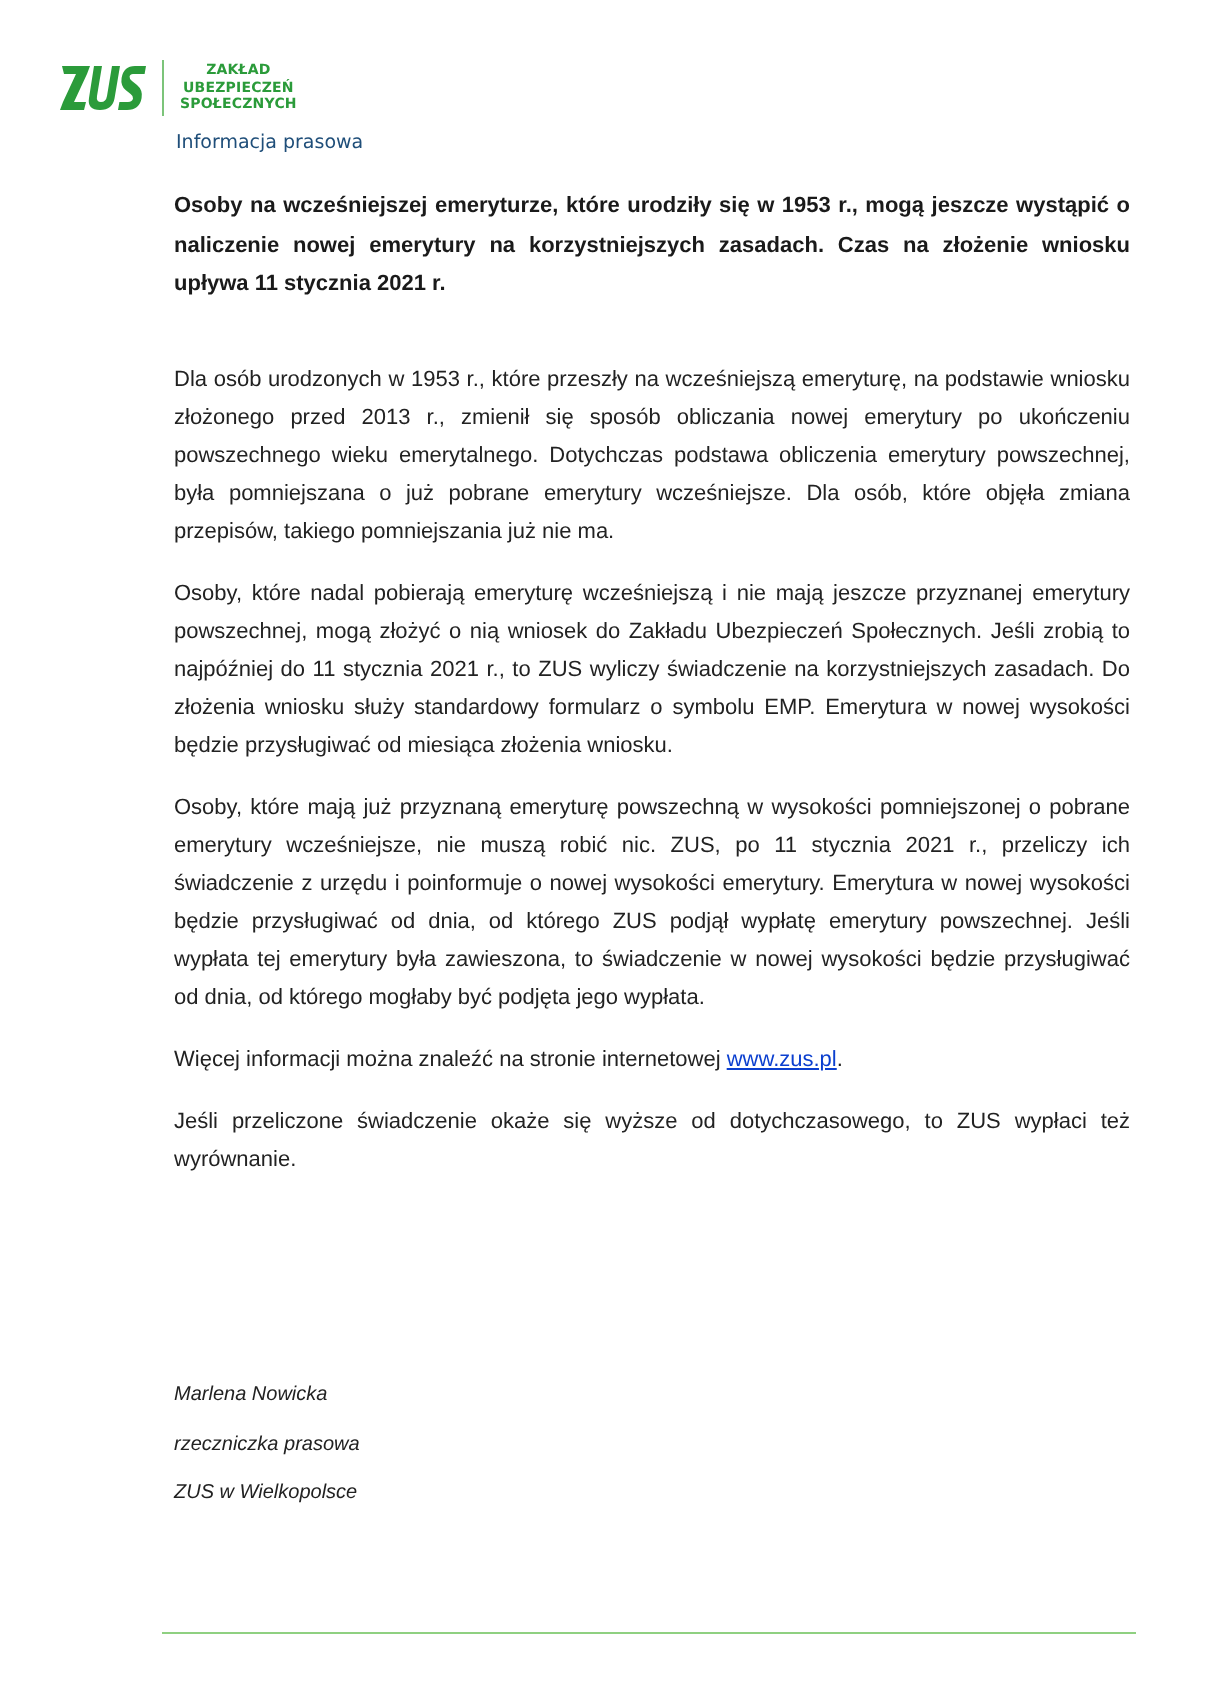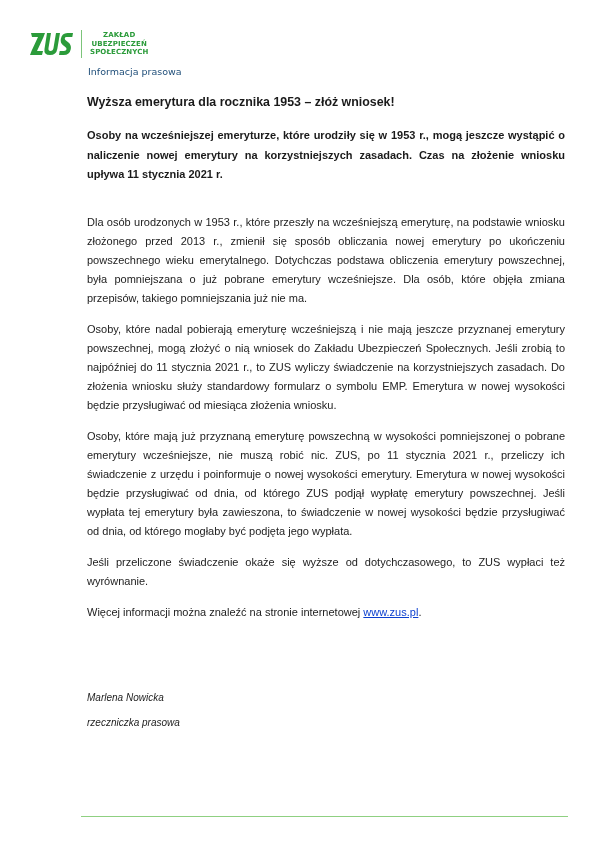--- a/index.html
+++ b/index.html
@@ -122,27 +122,27 @@
   <div class="logo-text">
     <div>ZAKŁAD</div>
     <div>UBEZPIECZEŃ</div>
     <div>SPOŁECZNYCH</div>
   </div>
 </div>
 
 <div class="press-label">Informacja prasowa</div>
 
 <div class="content">
-  <h1 class="title">Wyższa emerytura dla rocznika 1953 – złóż wniosek!</h1>
   <p class="lead">Osoby na wcześniejszej emeryturze, które urodziły się w 1953 r., mogą jeszcze wystąpić o naliczenie nowej emerytury na korzystniejszych zasadach. Czas na złożenie wniosku upływa 11 stycznia 2021 r.</p>
   <p class="body">Dla osób urodzonych w 1953 r., które przeszły na wcześniejszą emeryturę, na podstawie wniosku złożonego przed 2013 r., zmienił się sposób obliczania nowej emerytury po ukończeniu powszechnego wieku emerytalnego. Dotychczas podstawa obliczenia emerytury powszechnej, była pomniejszana o już pobrane emerytury wcześniejsze. Dla osób, które objęła zmiana przepisów, takiego pomniejszania już nie ma.</p>
   <p class="body">Osoby, które nadal pobierają emeryturę wcześniejszą i nie mają jeszcze przyznanej emerytury powszechnej, mogą złożyć o nią wniosek do Zakładu Ubezpieczeń Społecznych. Jeśli zrobią to najpóźniej do 11 stycznia 2021 r., to ZUS wyliczy świadczenie na korzystniejszych zasadach. Do złożenia wniosku służy standardowy formularz o symbolu EMP. Emerytura w nowej wysokości będzie przysługiwać od miesiąca złożenia wniosku.</p>
   <p class="body">Osoby, które mają już przyznaną emeryturę powszechną w wysokości pomniejszonej o pobrane emerytury wcześniejsze, nie muszą robić nic. ZUS, po 11 stycznia 2021 r., przeliczy ich świadczenie z urzędu i poinformuje o nowej wysokości emerytury. Emerytura w nowej wysokości będzie przysługiwać od dnia, od którego ZUS podjął wypłatę emerytury powszechnej. Jeśli wypłata tej emerytury była zawieszona, to świadczenie w nowej wysokości będzie przysługiwać od dnia, od którego mogłaby być podjęta jego wypłata.</p>
+  <p class="body"><span>Więcej informacji można znaleźć na stronie internetowej </span><a class="link" href="#">www.zus.pl</a><span>.</span></p>
   <p class="body">Jeśli przeliczone świadczenie okaże się wyższe od dotychczasowego, to ZUS wypłaci też wyrównanie.</p>
-  <p class="body"><span>Więcej informacji można znaleźć na stronie internetowej </span><a class="link" href="#">www.zus.pl</a><span>.</span></p>
 </div>
 
 <div class="signature">
   <div>Marlena Nowicka</div>
   <div>rzeczniczka prasowa</div>
+  <div>ZUS w Wielkopolsce</div>
 </div>
 
 <div class="footer-line"></div>
 
 </body></html>

